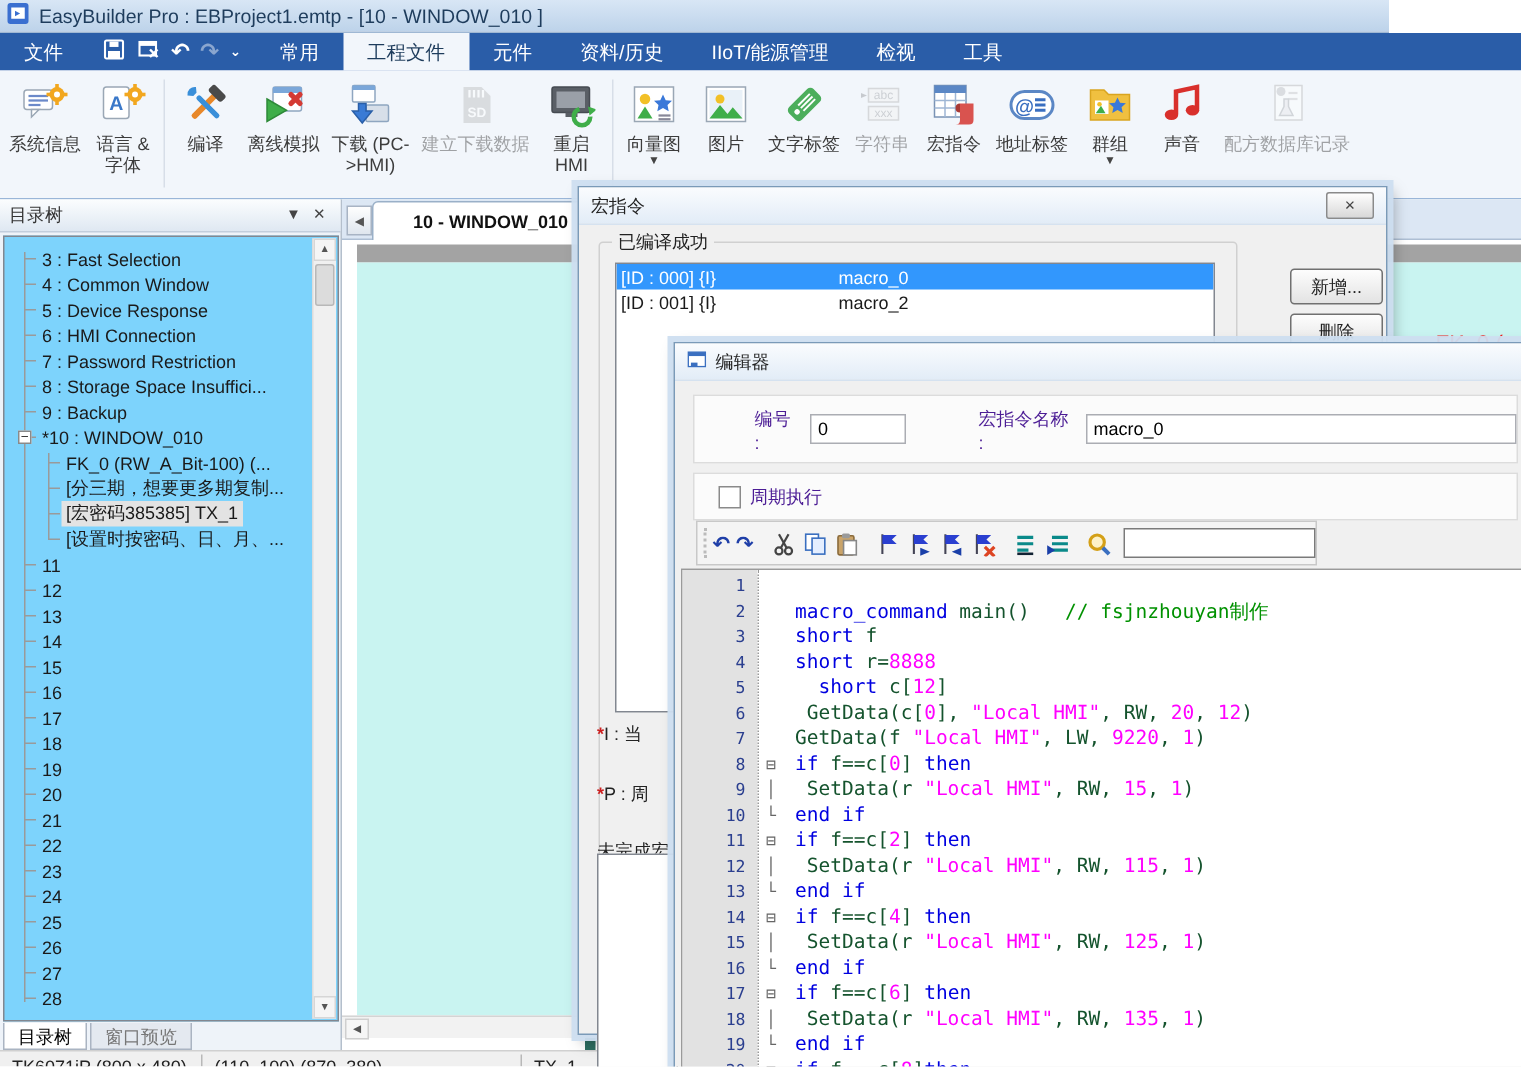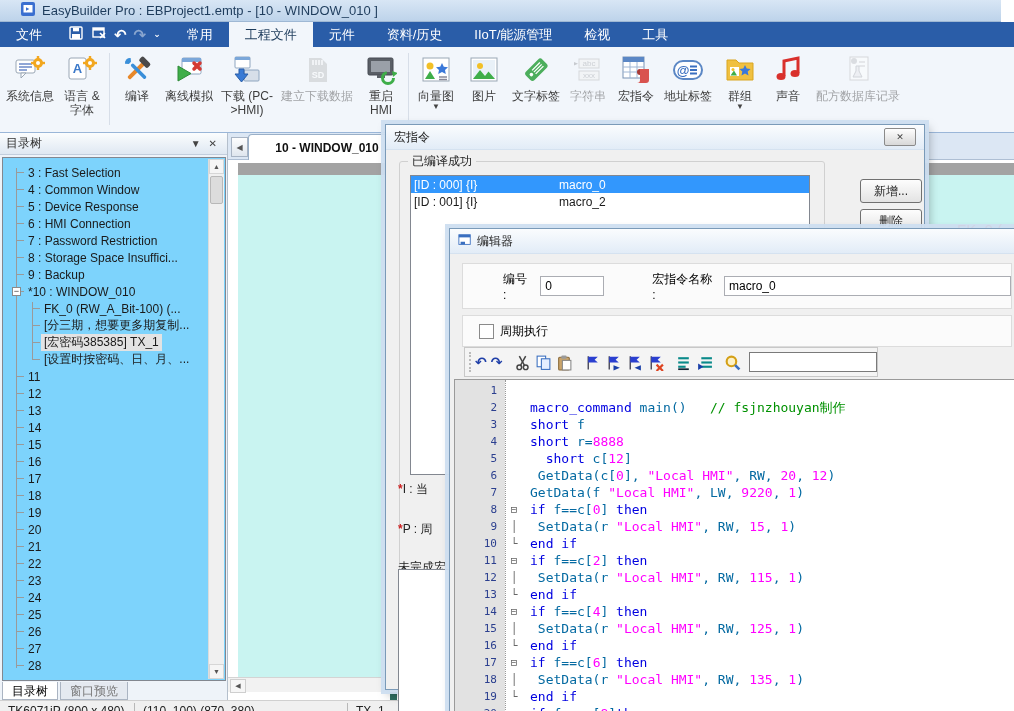--- a/index.html
+++ b/index.html
@@ -1,22 +1,22 @@
 <!DOCTYPE html>
 <html><head>
 <meta charset="utf-8">
 <style>
   html,body{margin:0;padding:0}
   body{width:1014px;height:711px;overflow:hidden;position:relative;background:#fff;
        font-family:"Liberation Sans","DejaVu Sans",sans-serif;font-size:12px;color:#1a1a1a;}
   .abs{position:absolute}
 
   
-  .titlebar{left:0;top:0;width:1001px;height:22px;background:linear-gradient(#d8e6f5,#bdd3ea);
-            border-bottom:1px solid #9fb8d4;display:flex;align-items:center;gap:6px;padding-left:20px;box-sizing:border-box}
+  .titlebar{left:0;top:0;width:926px;height:22px;background:linear-gradient(#d8e6f5,#bdd3ea);
+            border-bottom:1px solid #9fb8d4;display:flex;align-items:center;gap:6px;padding-left:4px;box-sizing:border-box}
   .titlebar .t-text{color:#1e3c5c;font-size:13px}
 
   
   .menubar{left:0;top:22px;width:1014px;height:25px;background:#2a5da8;display:flex;align-items:stretch}
   .menu-item{color:#fff;font-size:13px;display:flex;align-items:center;padding:0 16px;cursor:default}
   .menu-item.active{background:#f2f6fb;color:#1e3c5c}
   .qa{display:flex;align-items:center;gap:7px;padding:0 10px}
   .qa .g{font-size:15px;font-weight:bold;color:#fff;line-height:1}
   .qa .g.dim{color:rgba(255,255,255,.45)}
   .qa .g.sm{font-size:9px}
@@ -91,41 +91,41 @@
   .mrow .m-name{position:absolute;left:148px}
   .dlg-btn{position:absolute;left:474px;width:60px;height:22px;background:linear-gradient(#fdfdfd,#e3e3e3);
            border:1px solid #707070;border-radius:3px;display:flex;align-items:center;justify-content:center;font-size:12px;color:#222}
   .note{position:absolute;left:12px;font-size:12px;color:#222;white-space:nowrap}
   .note .star{color:#cc2222;font-weight:bold}
   .pendbox{position:absolute;left:12px;top:444px;width:52px;height:238px;background:#fff;border:1px solid #828790}
 
   .editor-dlg{left:449px;top:228px;width:575px;height:500px;z-index:20}
   .e-panel{position:absolute;left:12px;width:550px;background:#fbfbfb;border:1px solid #dcdcdc;box-sizing:border-box}
   .fieldrow{display:flex;align-items:center;height:100%}
-  .flabel{font-size:12px;color:#000000}
+  .flabel{font-size:12px;color:#4c1d95}
   .tinput{height:20px;border:1px solid #abadb3;background:#fff;font-size:12px;padding:1px 4px;box-sizing:border-box;
           font-family:"Liberation Sans","DejaVu Sans",sans-serif}
   .cb{width:13px;height:13px;border:1px solid #8a8a8a;background:#fff;display:inline-block}
   .etoolbar{position:absolute;left:14px;top:118px;width:414px;height:30px;background:#f4f4f4;border:1px solid #c8c8c8;
             box-sizing:border-box;display:flex;align-items:center;gap:4px;padding-left:10px}
   .etoolbar:before{content:"";position:absolute;left:4px;top:4px;bottom:4px;border-left:2px dotted #bbb}
   .ticon{width:20px;height:20px;display:flex;align-items:center;justify-content:center}
   .ticon .tg{font-size:14px;font-weight:bold;color:#1f3fa8;line-height:1}
   .tgap{width:10px}
   .findbox{width:128px;height:20px;border:1px solid #7a7a7a;background:#fff;margin-left:4px}
 
   .codearea{position:absolute;left:4px;top:150px;width:960px;height:560px;background:#fff;border:1px solid #9a9a9a;box-sizing:border-box;overflow:hidden}
   .gutter-bg{position:absolute;left:0;top:0;bottom:0;width:50px;background:#e2e2e2}
   .fold-bg{position:absolute;left:50px;top:0;bottom:0;width:18px;border-left:1px dotted #999}
   .code-rows{position:absolute;left:0;top:2px;right:0}
   .code-row{height:17px;display:flex;align-items:center;font-family:"DejaVu Sans Mono","Liberation Mono",monospace;font-size:13px;white-space:pre}
   .gutter-num{width:42px;text-align:right;padding-right:8px;color:#2b3f8f;font-size:11px;flex:none}
   .fold-cell{width:18px;flex:none;text-align:center;color:#666;font-size:11px;font-family:"DejaVu Sans Mono",monospace}
   .code-text{padding-left:7px}
-  .tk-k{color:#0000e0}.tk-p{color:#0369a1}.tk-s{color:#ff00ff}.tk-n{color:#ff00ff}.tk-c{color:#009100}
+  .tk-k{color:#0000e0}.tk-p{color:#14532d}.tk-s{color:#ff00ff}.tk-n{color:#ff00ff}.tk-c{color:#009100}
 
   
   .statusbar{left:0;top:700px;width:1014px;height:11px;background:#f0f0f0;border-top:1px solid #d0d0d0;
              display:flex;overflow:hidden;box-sizing:border-box}
   .seg{font-size:12px;color:#222;padding:3px 8px 0 8px;white-space:nowrap}
   .segdiv{width:1px;background:#b8b8b8;margin-top:2px}
 </style>
 </head>
 <body>
 

